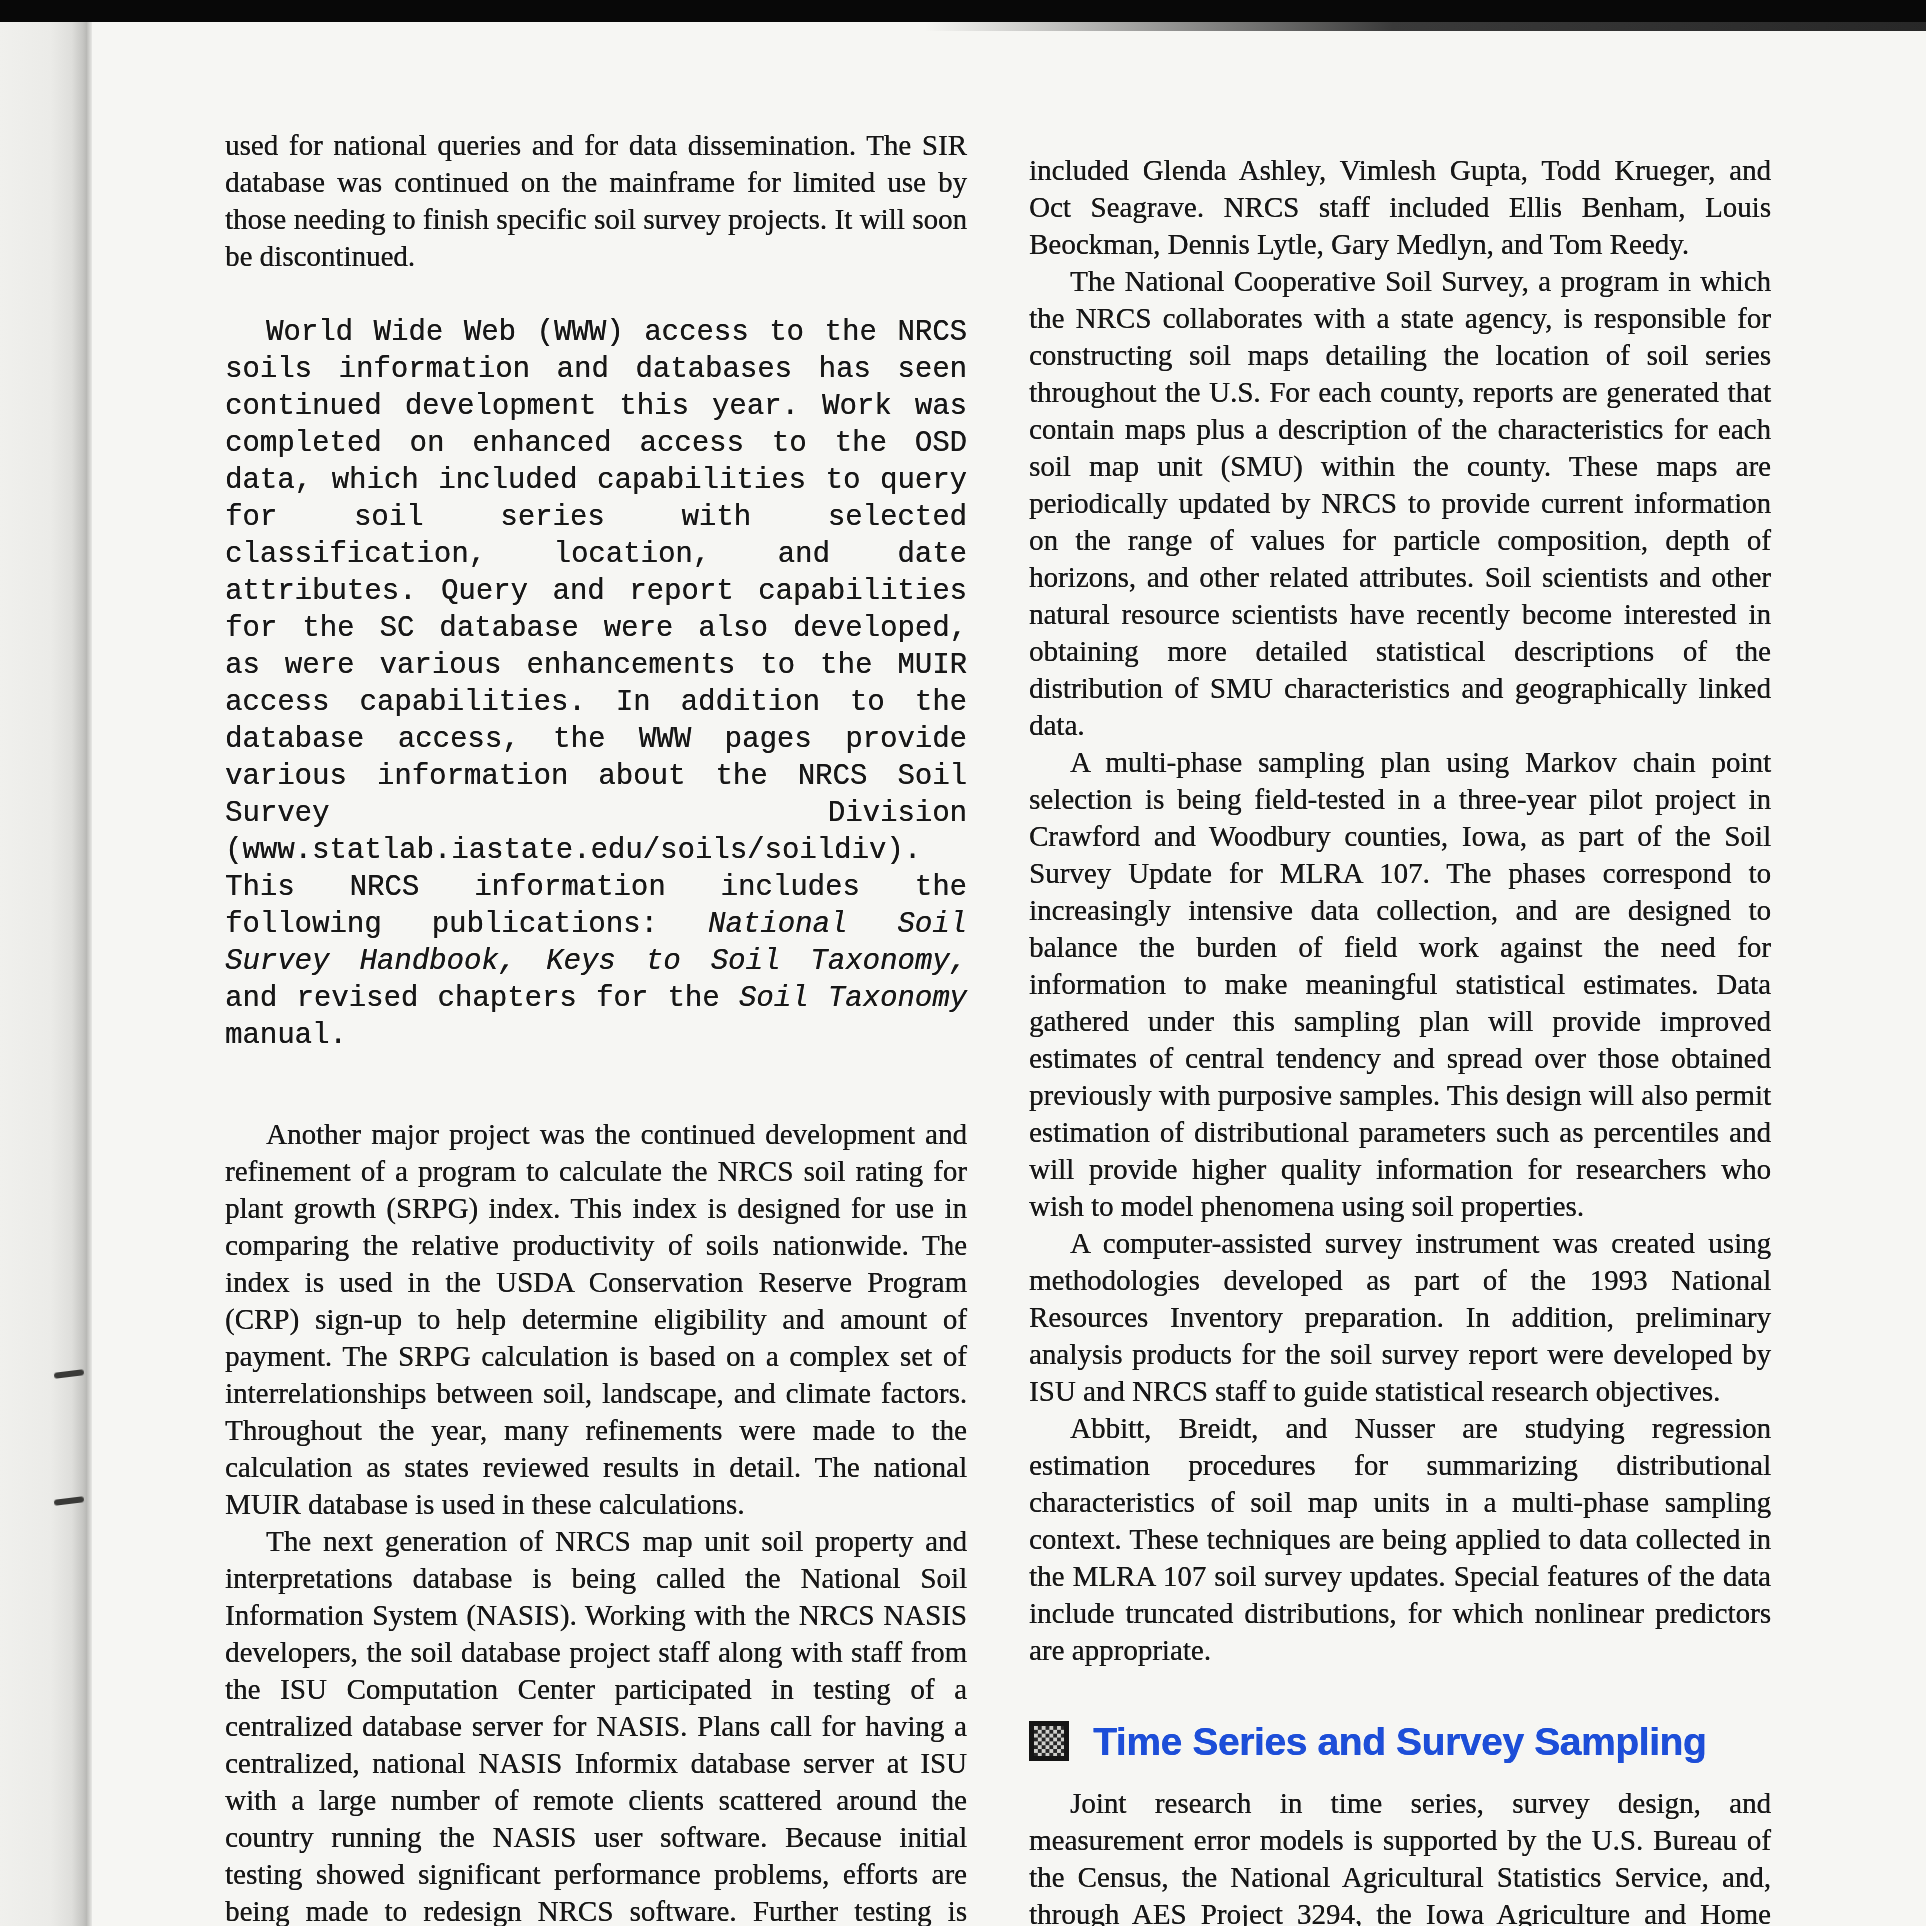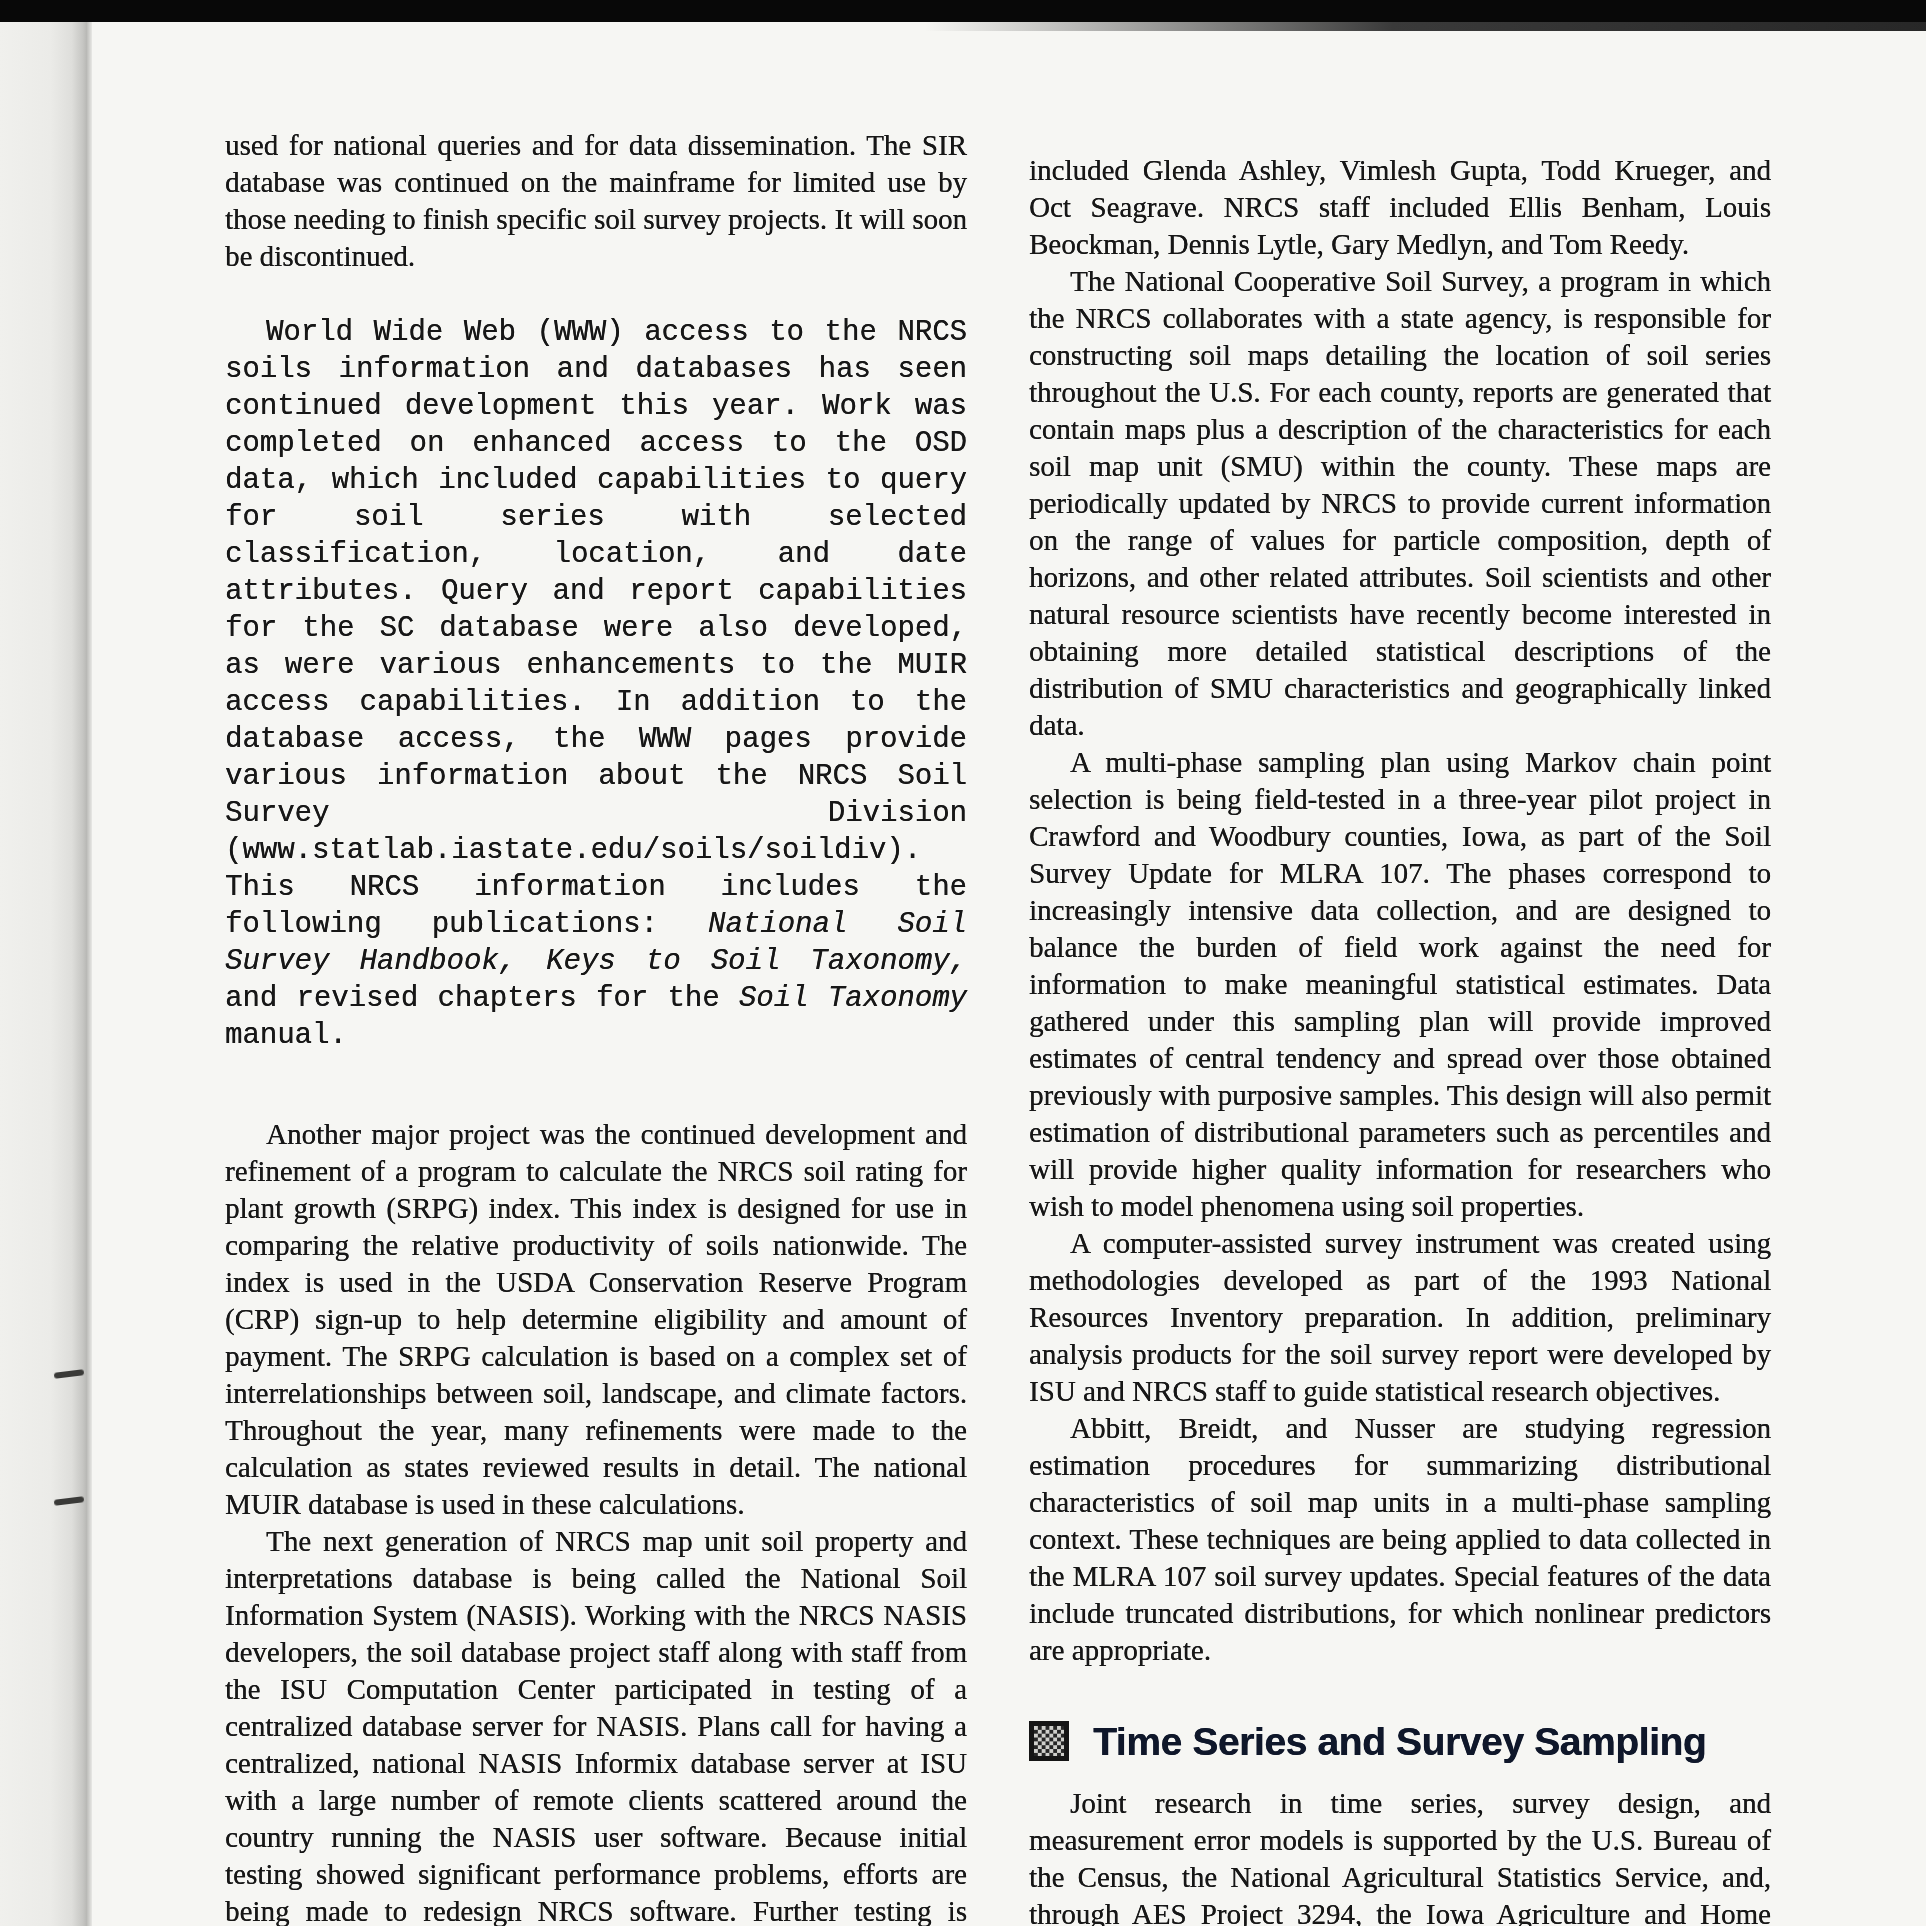--- a/index.html
+++ b/index.html
@@ -67,21 +67,21 @@
   .gap-small { margin-top: 39px !important; font-family: Liberation Mono, monospace; }
   .gap-med   { margin-top: 62px !important; }
 
   .section-heading {
     display: flex;
     align-items: center;
     font-family: "Liberation Sans", sans-serif;
     font-weight: bold;
     font-size: 39px;
     letter-spacing: -0.4px;
-    color: #0f172a;
+    color: #1d4ed8;
     text-indent: 0;
     text-shadow: 0.4px 0 0 currentColor;
   }
   .heading-soil { margin-top: 67px; margin-bottom: 27px; }
   .heading-time { margin-top: 52px; margin-bottom: 24px; }
   .heading-icon {
     flex: 0 0 auto;
     width: 40px; height: 40px;
     margin-right: 24px;
     border: 5px solid #151515;

